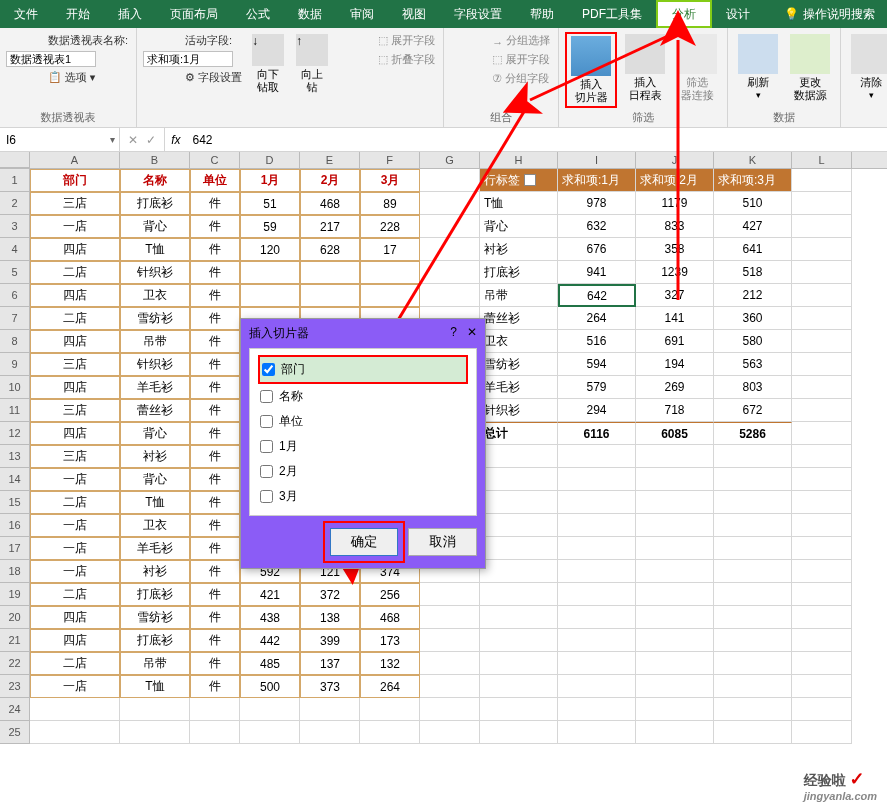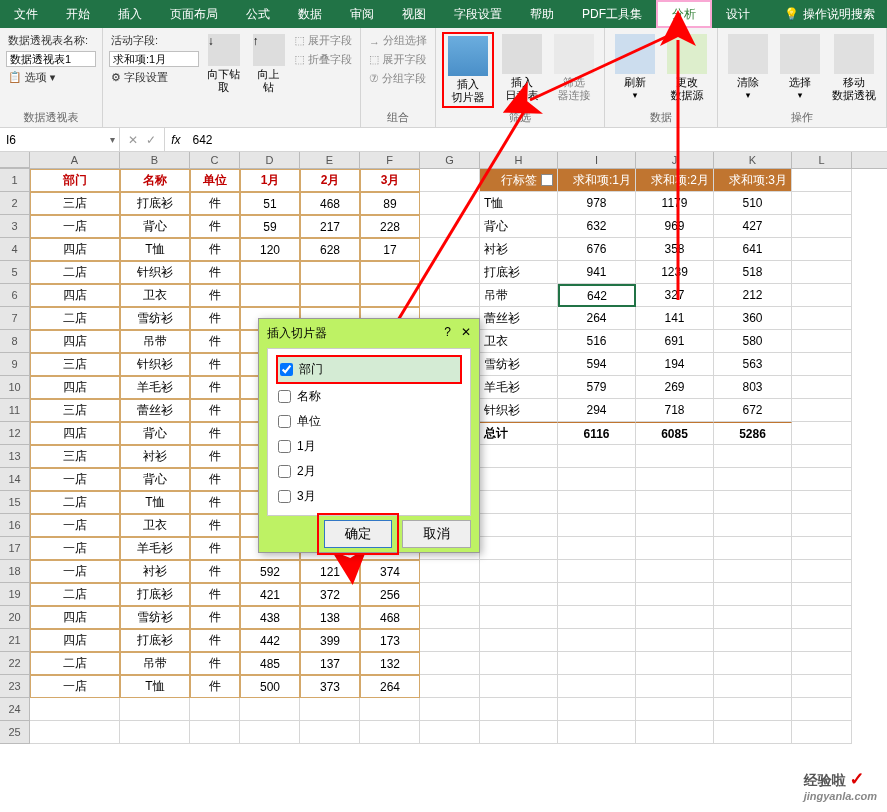--- a/index.html
+++ b/index.html
@@ -1,32 +1,32 @@
 <!DOCTYPE html>
 <html><head>
   <meta charset="utf-8">
   <style>
     * { box-sizing: border-box; margin: 0; padding: 0; }
     body { font-family: "Microsoft YaHei", SimSun, sans-serif; font-size: 12px; background: #fff; width: 887px; height: 812px; position: relative; overflow: hidden; }
     
     .ribbon-tabs { display: flex; background: #217346; color: #fff; height: 28px; align-items: center; }
     .ribbon-tab { padding: 0 14px; height: 100%; display: flex; align-items: center; cursor: pointer; font-size: 12px; }
-    .ribbon-tab.highlighted { border: 2px solid #f9a8d4; background: #fff; color: #2e7d32; position: relative; z-index: 5; }
+    .ribbon-tab.highlighted { border: 2px solid #84cc16; background: #fff; color: #2e7d32; position: relative; z-index: 5; }
     .help-search { margin-left: 20px; color: #fff; display: flex; align-items: center; gap: 4px; }
     
     .ribbon-content { display: flex; background: #f3f3f3; border-bottom: 1px solid #d4d4d4; height: 100px; }
     .ribbon-group { display: flex; flex-direction: column; border-right: 1px solid #d4d4d4; padding: 4px 6px 2px; }
     .ribbon-group-body { flex: 1; display: flex; align-items: flex-start; gap: 4px; }
     .ribbon-group-label { text-align: center; font-size: 11px; color: #666; padding-top: 2px; }
     .ribbon-item-v { display: flex; flex-direction: column; align-items: center; padding: 2px 4px; cursor: pointer; }
     .ribbon-item-v .icn { width: 32px; height: 32px; background: #e0e0e0; margin-bottom: 2px; }
     .ribbon-item-v.big .icn { width: 40px; height: 40px; }
     .ribbon-item-v span { font-size: 11px; line-height: 13px; text-align: center; }
     .ribbon-small { display: flex; flex-direction: column; gap: 2px; }
-    .ribbon-row { display: flex; align-items: center; gap: 3px; font-size: 11px; padding: 1px 2px; color: #888; white-space: nowrap; }
+    .ribbon-row { display: flex; align-items: center; gap: 3px; font-size: 11px; padding: 1px 2px; color: #888; white-space: nowrap; margin-left: 40px; }
     .ribbon-row.dark { color: #333; }
     .ribbon-input { border: 1px solid #c0c0c0; background: #fff; font-size: 11px; padding: 1px 3px; width: 90px; }
     .hl-red { border: 2px solid #ff0000 !important; }
     
     .formula-bar { display: flex; border-bottom: 1px solid #d4d4d4; height: 24px; align-items: stretch; background: #fff; }
     .name-box { width: 120px; border-right: 1px solid #d4d4d4; display: flex; align-items: center; padding: 0 6px; position: relative; }
     .name-box::after { content: "▾"; position: absolute; right: 4px; font-size: 10px; color: #666; }
     .fx-btns { display: flex; align-items: center; padding: 0 8px; gap: 8px; color: #999; border-right: 1px solid #d4d4d4; }
     .fx-label { padding: 0 6px; font-style: italic; display: flex; align-items: center; }
     .fx-input { flex: 1; display: flex; align-items: center; padding: 0 6px; }
@@ -38,36 +38,36 @@
     .select-all { width: 30px; background: #e6e6e6; border-right: 1px solid #bbb; border-bottom: 1px solid #bbb; }
     
     .grid { display: flex; }
     .row-headers-col { display: flex; flex-direction: column; }
     .row-headers-col .row-header { height: 23px; border-bottom: 1px solid #bbb; }
     .cells { position: relative; }
     .cell-row { display: flex; height: 23px; }
     .cell { border-right: 1px solid #d6d6d6; border-bottom: 1px solid #d6d6d6; padding: 0 4px; display: flex; align-items: center; font-size: 12px; overflow: hidden; white-space: nowrap; }
     .cell.th1 { background: #fff; color: #c00000; font-weight: bold; justify-content: center; border: 1px solid #d4a86a; }
     .cell.bordered { border: 1px solid #d4a86a; justify-content: center; }
-    .cell.pivot-h { background: #c07530; color: #fff; font-weight: normal; justify-content: flex-end; }
+    .cell.pivot-h { background: #c07530; color: #fff; font-weight: normal; justify-content: flex-start; }
     .cell.pivot-d { justify-content: center; }
     .cell.pivot-t { font-weight: bold; justify-content: center; border-top: 1px solid #c07530; }
     .cell.selected { border: 2px solid #217346; }
     .cw-a { width: 90px; } .cw-b { width: 70px; } .cw-c { width: 50px; }
     .cw-d { width: 60px; } .cw-e { width: 60px; } .cw-f { width: 60px; }
     .cw-g { width: 60px; } .cw-h { width: 78px; } .cw-i { width: 78px; }
     .cw-j { width: 78px; } .cw-k { width: 78px; } .cw-l { width: 60px; }
     
-    .dialog { position: absolute; left: 258px; top: 318px; width: 222px; background: #bef264; border: 1px solid #999; box-shadow: 2px 2px 8px rgba(0,0,0,0.3); z-index: 100; }
+    .dialog { position: absolute; left: 240px; top: 318px; width: 246px; background: #8b5cf6; border: 1px solid #999; box-shadow: 2px 2px 8px rgba(0,0,0,0.3); z-index: 100; }
     .dialog-title { display: flex; justify-content: space-between; padding: 6px 8px; font-size: 12px; }
     .dialog-title-btns { display: flex; gap: 10px; }
     .dialog-body { background: #fff; margin: 0 8px; border: 1px solid #ccc; padding: 6px 8px; }
     .chk-row { display: flex; align-items: center; gap: 6px; padding: 4px 2px; }
     .chk-row.sel { background: #d4ebd4; border: 2px solid #ff0000; }
-    .dialog-footer { display: flex; justify-content: flex-end; gap: 10px; padding: 4px 8px; }
+    .dialog-footer { display: flex; justify-content: flex-end; gap: 10px; padding: 12px 8px; }
     .dlg-btn { padding: 4px 20px; border: 1px solid #aaa; background: #efefef; cursor: pointer; }
     .dlg-btn.primary { border: 1px solid #3277c5; }
     .dlg-btn.hl { outline: 2px solid #ff0000; outline-offset: 5px; }
     
     .arrow { position: absolute; z-index: 50; pointer-events: none; }
     
     .watermark { position: absolute; right: 10px; bottom: 10px; font-size: 14px; color: #555; font-weight: bold; }
     .watermark .check { color: #d00; font-size: 18px; }
     .watermark .url { font-size: 11px; display: block; text-align: right; color: #888; font-style: italic; }
     
@@ -291,21 +291,21 @@
         <div class="cell-row">
           <div class="cell bordered cw-a">一店</div>
           <div class="cell bordered cw-b">背心</div>
           <div class="cell bordered cw-c">件</div>
           <div class="cell bordered cw-d">59</div>
           <div class="cell bordered cw-e">217</div>
           <div class="cell bordered cw-f">228</div>
           <div class="cell cw-g"></div>
           <div class="cell pivot-d cw-h" style="justify-content: flex-start;">背心</div>
           <div class="cell pivot-d cw-i">632</div>
-          <div class="cell pivot-d cw-j">969</div>
+          <div class="cell pivot-d cw-j">833</div>
           <div class="cell pivot-d cw-k">427</div>
           <div class="cell cw-l"></div>
         </div>
         <div class="cell-row">
           <div class="cell bordered cw-a">四店</div>
           <div class="cell bordered cw-b">T恤</div>
           <div class="cell bordered cw-c">件</div>
           <div class="cell bordered cw-d">120</div>
           <div class="cell bordered cw-e">628</div>
           <div class="cell bordered cw-f">17</div>

